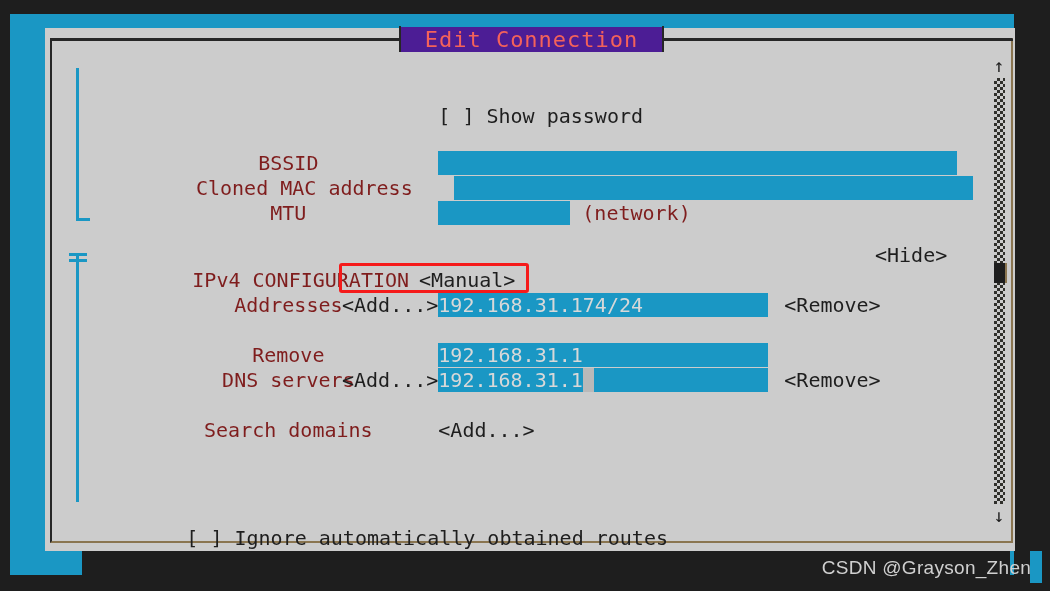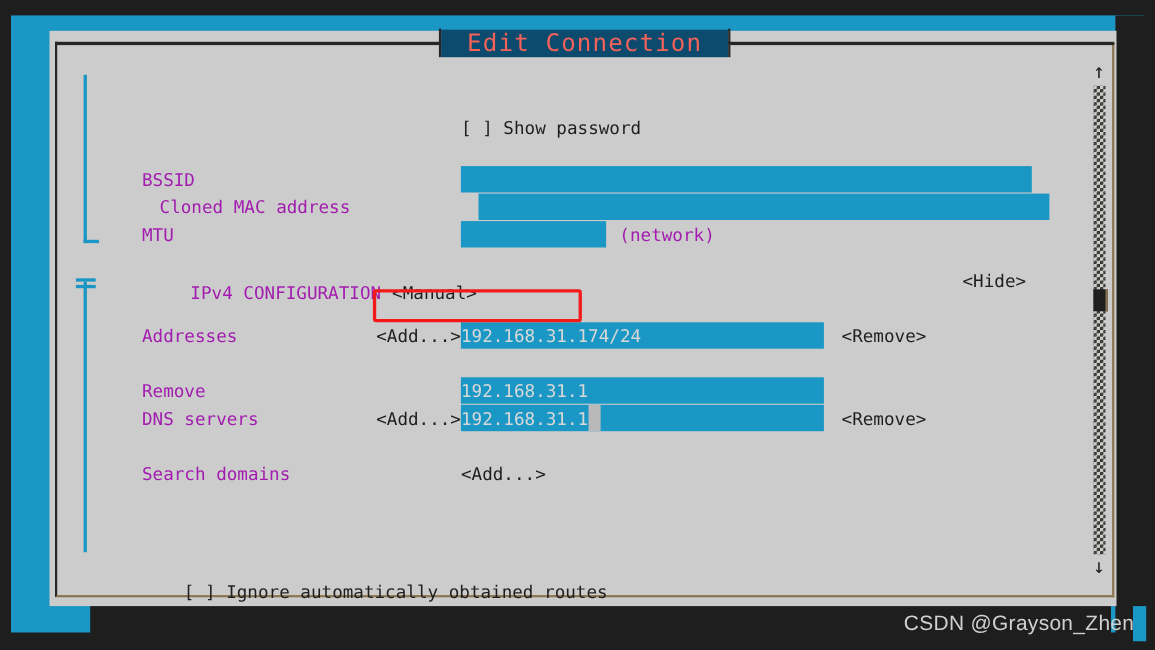--- a/index.html
+++ b/index.html
@@ -102,46 +102,46 @@
   .title-cap {
     width: 2px;
     height: 26px;
     background: #262626;
   }
   .title-text {
     color: #f4625a;
     font-size: 22px;
     letter-spacing: 1px;
     padding: 0 24px;
-    background: #0c4a6e;
+    background: #4c1d95;
     white-space: nowrap;
   }
 
   
   .content {
     position: absolute;
     left: 0;
     top: 0;
     width: 963px;
     height: 505px;
     font-size: 20px;
     line-height: 25px;
     color: #1e1e1e;
   }
 
   .row {
     position: absolute;
     white-space: pre;
-    font-size: 16px;
+    font-size: 20px;
     line-height: 25px;
   }
 
   .lbl {
-    color: #a21caf;
-    text-align: left;
+    color: #7f1d1d;
+    text-align: center;
     white-space: pre;
   }
   .dark {
     color: #1e1e1e;
   }
   .field {
     background: #1a97c4;
     display: inline-block;
     height: 24px;
     vertical-align: top;
@@ -269,21 +269,21 @@
       </div>
 
       <div class="row" style="left:16px; top:111px;">
         <span class="lbl" style="display:inline-block; width:280px;">Cloned MAC address</span><span class="field" style="width:519px; margin-left:10px;"></span>
       </div>
 
       <div class="row" style="left:0px; top:136px;">
         <span class="lbl" style="display:inline-block; width:280px;">MTU</span><span class="field" style="width:132px; margin-left:10px;"></span><span class="lbl" style="margin-left:12px;">(network)</span>
       </div>
 
-      <div class="row" style="left:44px; top:189px;">
+      <div class="row" style="left:44px; top:203px;">
         <span class="lbl">IPv4 CONFIGURATION</span><span class="dark" style="margin-left:10px;">&lt;Manual&gt;</span>
       </div>
       <div class="row" style="left:823px; top:203px;">&lt;Hide&gt;</div>
 
       <div class="row" style="left:0px; top:228px;">
         <span class="lbl" style="display:inline-block; width:280px;">Addresses</span><span class="field" style="width:330px; margin-left:10px;">192.168.31.174/24</span><span class="dark" style="margin-left:16px;">&lt;Remove&gt;</span>
       </div>
       <div class="row" style="left:290px; top:253px;">&lt;Add...&gt;</div>
 
       <div class="row" style="left:0px; top:278px;">

